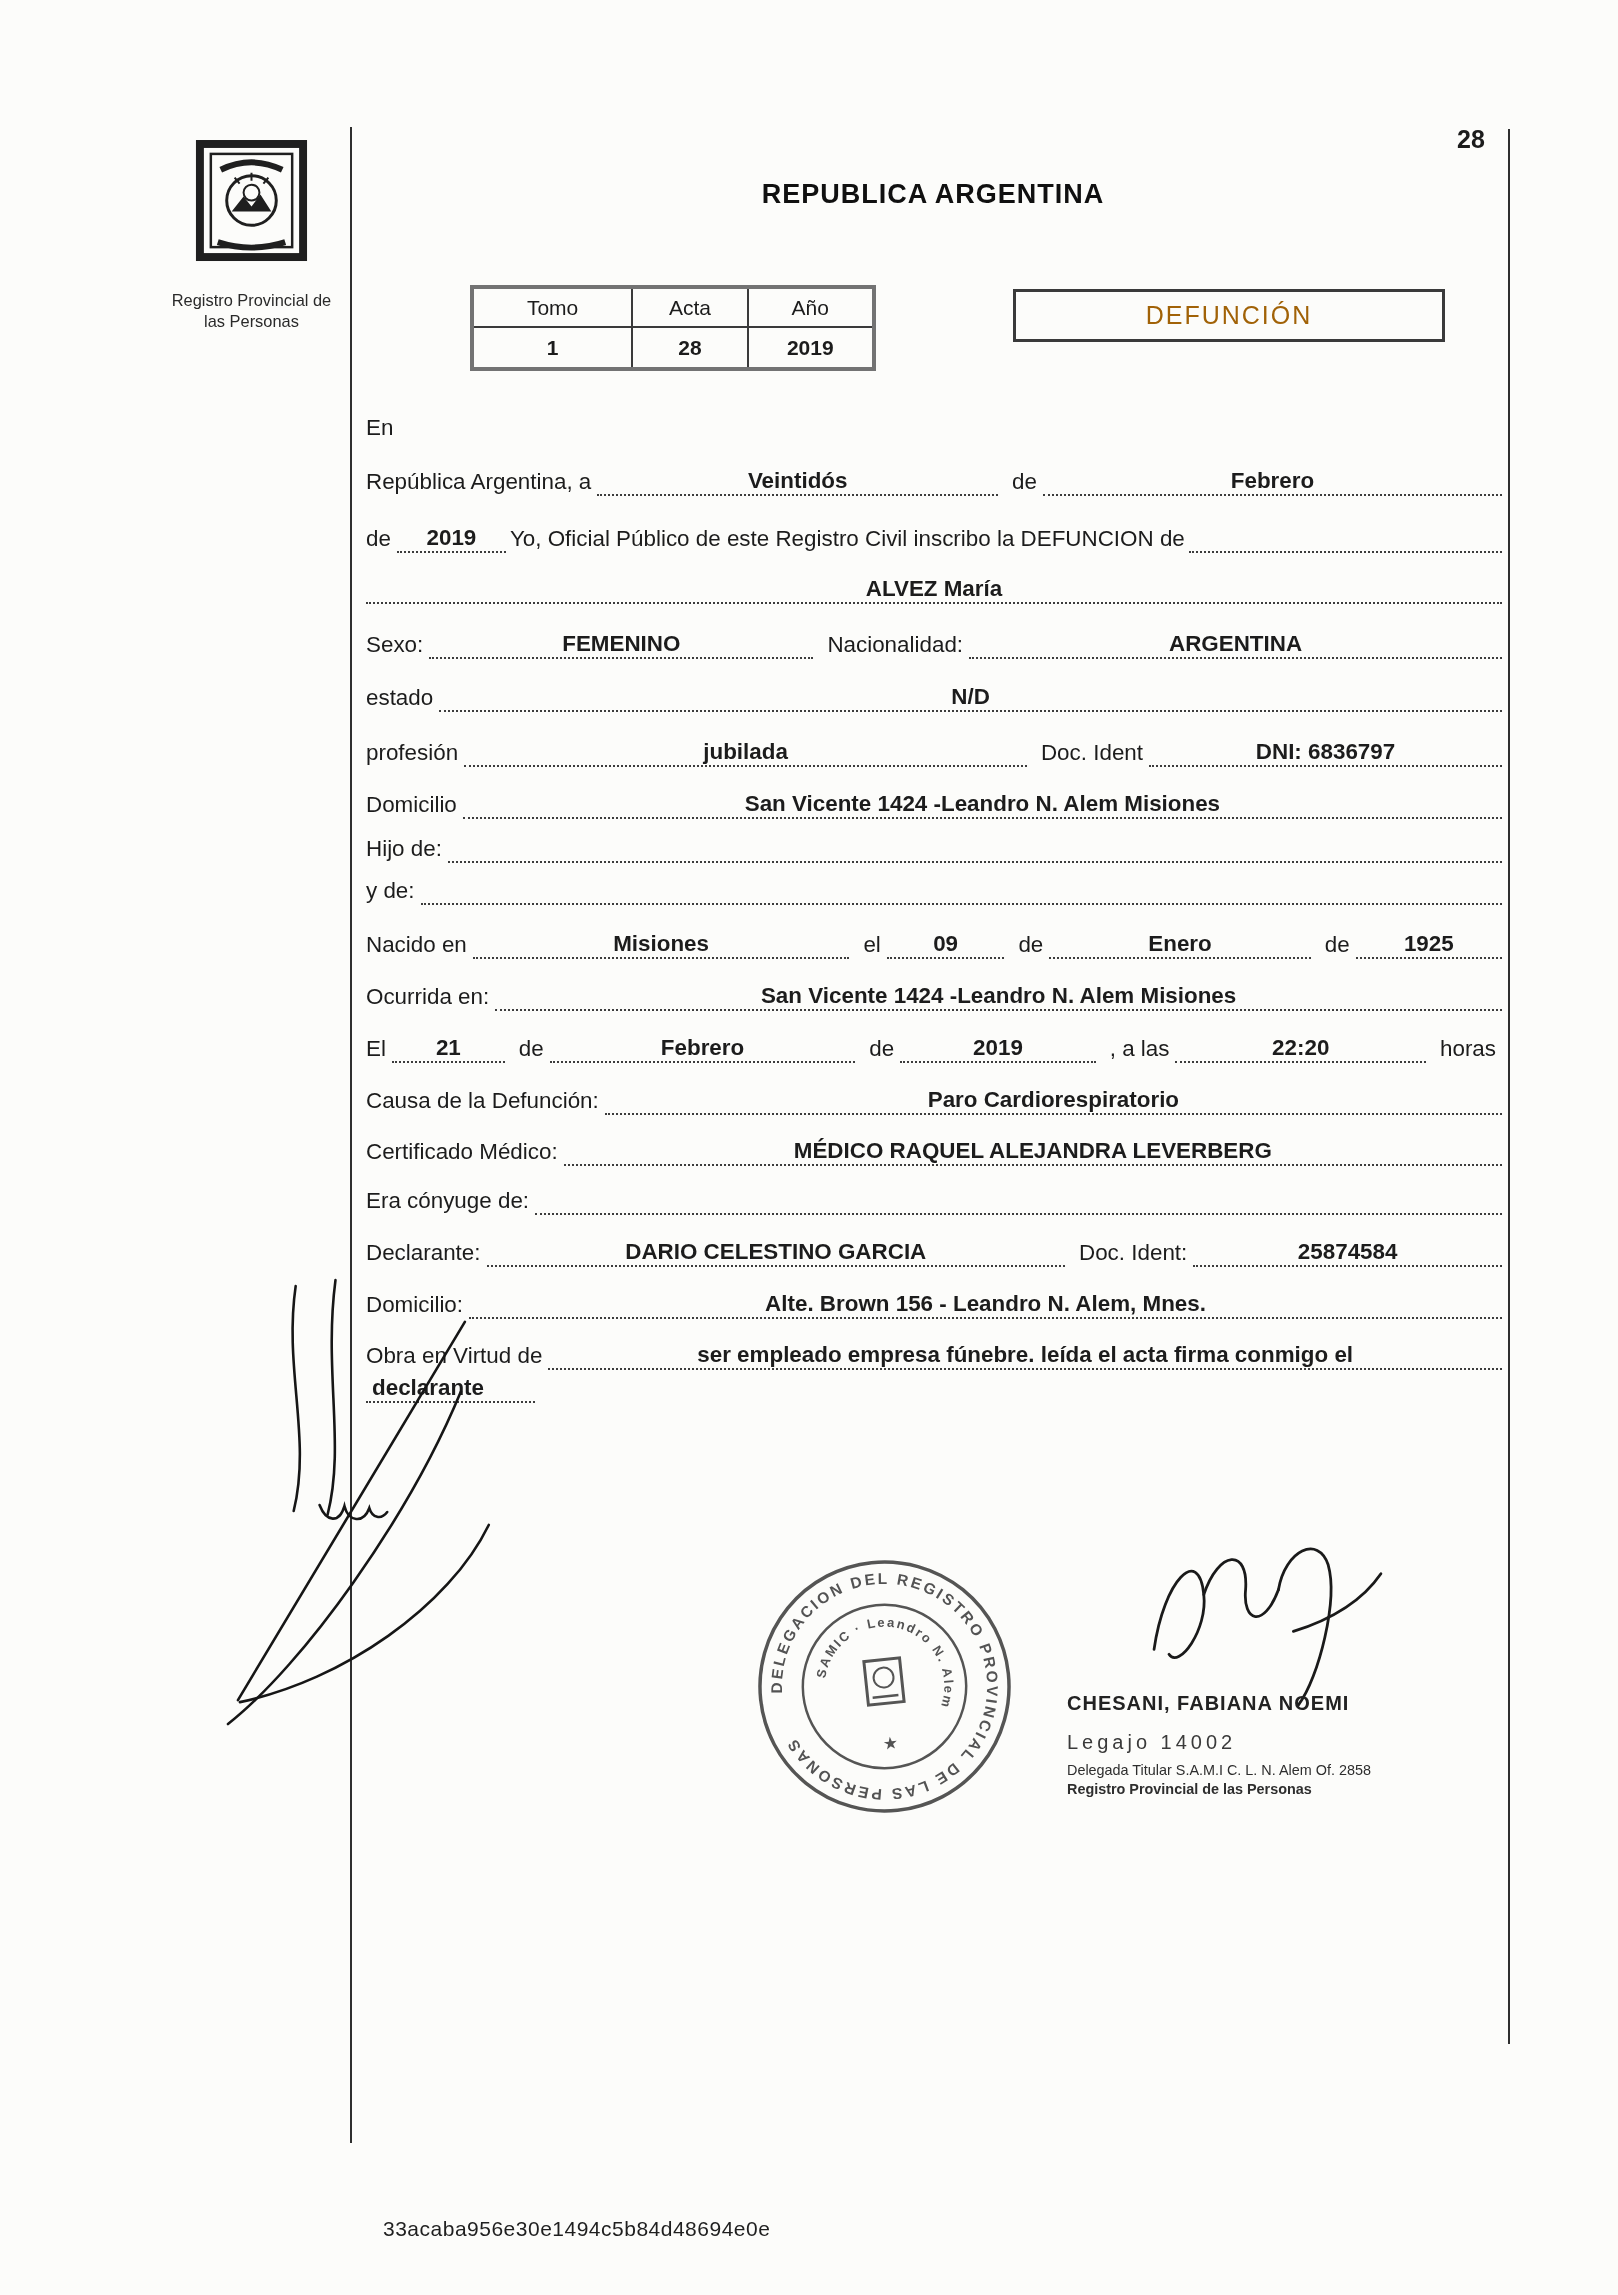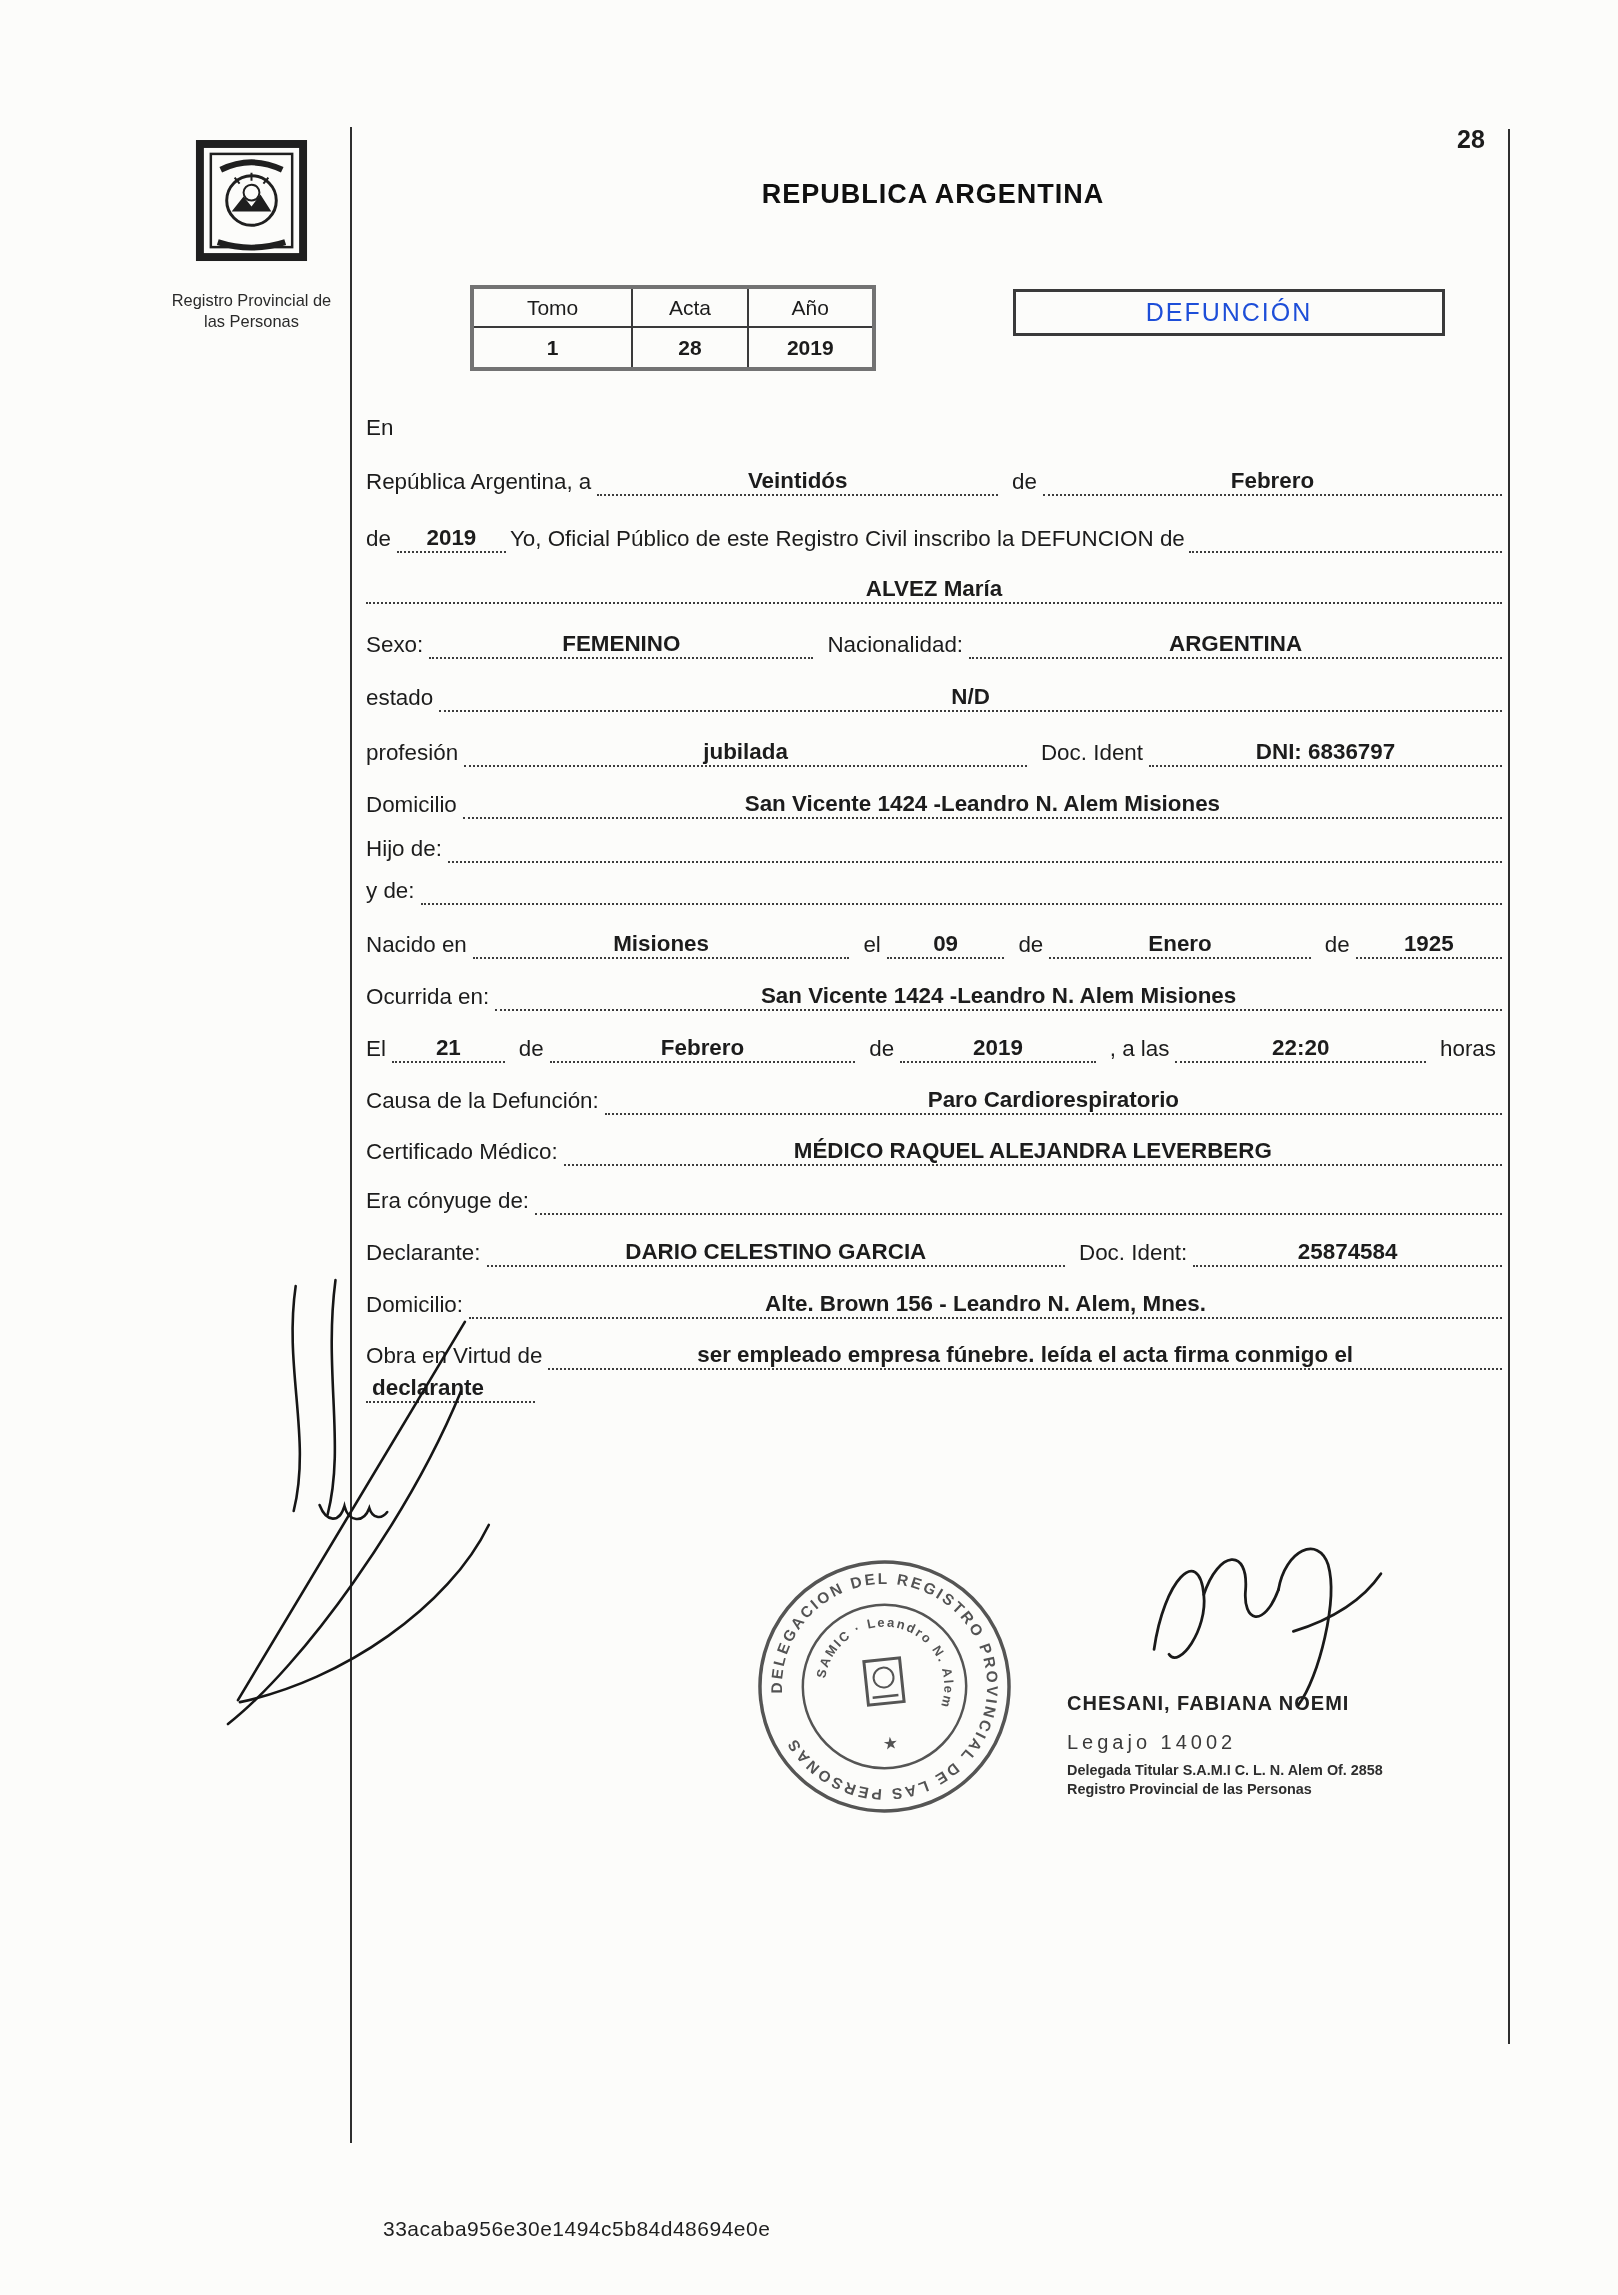--- a/index.html
+++ b/index.html
@@ -9,35 +9,35 @@
   .rule-left{left:350px;top:127px;width:2px;height:2016px}
   .rule-right{left:1508px;top:129px;width:2px;height:1915px}
   .page-number{position:absolute;left:1457px;top:125px;font-size:25px;font-weight:bold}
   .letterhead-left{position:absolute;left:157px;top:139px;width:189px;text-align:center}
   .org-name{margin-top:24px;font-size:16.4px;line-height:1.3;color:#2a2a2a}
   .title{position:absolute;left:366px;top:179px;width:1134px;text-align:center;font-size:27px;font-weight:bold;letter-spacing:1px;color:#101010}
   .record-table{position:absolute;left:470px;top:285px;width:406px;height:86px;display:grid;grid-template-columns:40% 29% 31%;grid-template-rows:1fr 1fr;border:4px solid #737373;font-size:21px;background:transparent}
   .rt-cell{display:flex;align-items:center;justify-content:center;border-right:2px solid #3a3a3a;border-bottom:2px solid #3a3a3a}
   .rt-cell:nth-child(3n){border-right:none}
   .rt-cell.val{border-bottom:none;font-weight:bold}
-  .doc-type-box{position:absolute;left:1013px;top:289px;width:432px;height:47px;border:3px solid #3a3a3a;display:flex;align-items:center;justify-content:center;font-size:25px;letter-spacing:2px;color:#1d4ed8}
+  .doc-type-box{position:absolute;left:1013px;top:289px;width:432px;height:53px;border:3px solid #3a3a3a;display:flex;align-items:center;justify-content:center;font-size:25px;letter-spacing:2px;color:#a16207}
   .form{position:absolute;left:366px;top:390px;width:1136px;font-size:22.4px}
   .row{display:flex;align-items:flex-end}
   .lbl{white-space:nowrap;padding:0 6px 1px 0}
   .lbl.pad{padding-left:14px}
   .plain{white-space:nowrap;padding:0 4px 1px 4px}
   .fill{border-bottom:2.5px dotted #3c3c3c;text-align:center;font-weight:bold;padding:0 6px;min-width:36px}
   .grow{flex:1}
   .sig-left{position:absolute;left:224px;top:1274px}
   .sig-right{position:absolute;left:1124px;top:1520px}
   .stamp-wrap{position:absolute;left:754px;top:1556px;width:261px;height:261px;transform:rotate(-6deg);opacity:.92}
   .registrar-block{position:absolute;left:1067px;top:1692px;width:464px;color:#222}
   .registrar-name{font-size:20px;font-weight:bold;letter-spacing:1px}
   .registrar-legajo{font-size:20px;letter-spacing:4px;margin-top:16px;color:#3a3a3a}
-  .registrar-title{font-size:14.4px;font-weight:bold;margin-top:8px;color:#2e2e2e}
+  .registrar-title{font-size:14.4px;font-weight:normal;margin-top:8px;color:#2e2e2e}
   .registrar-org{font-size:14.4px;font-weight:bold;margin-top:3px;color:#2e2e2e}
   .footer-hash{position:absolute;left:383px;top:2217px;font-size:21px;color:#1f1f1f;letter-spacing:0.5px}
   svg{display:block}
 </style>
 </head>
 <body>
 
 <div class="page">
 
   <div class="rule rule-left"></div>

